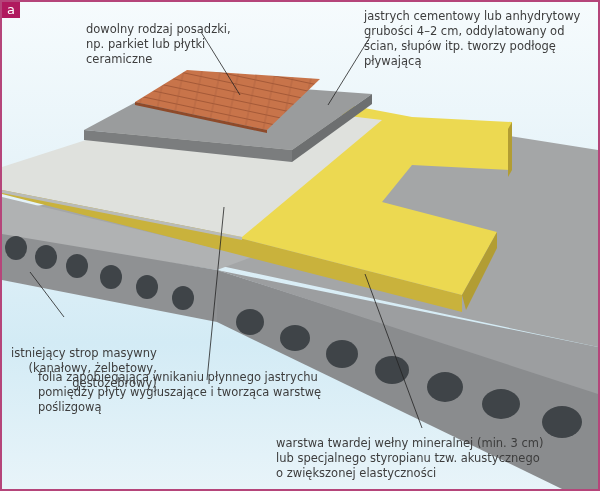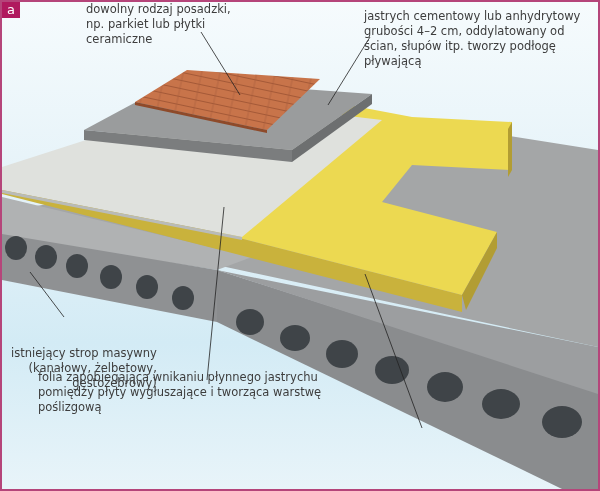--- a/index.html
+++ b/index.html
@@ -78,26 +78,29 @@
       <line x1="199" y1="30" x2="238" y2="93"></line>
       <line x1="368" y1="35" x2="326" y2="103"></line>
       <line x1="28" y1="270" x2="62" y2="315"></line>
       <line x1="222" y1="205" x2="205" y2="378"></line>
       <line x1="363" y1="272" x2="420" y2="426"></line>
     </g>
   </svg>
 
   <div class="badge">a</div>
 
-  <div class="label" style="left:84px;top:0;">dowolny rodzaj posadzki,
+  <div class="label" style="left:84px;top:20px;">dowolny rodzaj posadzki,
 np. parkiet lub płytki
 ceramiczne</div>
   <div class="label" style="left:362px;top:7px;">jastrych cementowy lub anhydrytowy
 grubości 4–2 cm, oddylatowany od
 ścian, słupów itp. tworzy podłogę
 pływającą</div>
   <div class="label" style="left:9px;top:344px;text-align:right;">istniejący strop masywny
 (kanałowy, żelbetowy,
 gęstożebrowy)</div>
   <div class="label" style="left:36px;top:368px;">folia zapobiegająca wnikaniu płynnego jastrychu
 pomiędzy płyty wygłuszające i tworząca warstwę
 poślizgową</div>
+  <div class="label" style="left:274px;top:434px;">warstwa twardej wełny mineralnej (min. 3 cm)
+lub specjalnego styropianu tzw. akustycznego
+o zwiększonej elastyczności</div>
 </div>
 
 </body></html>

